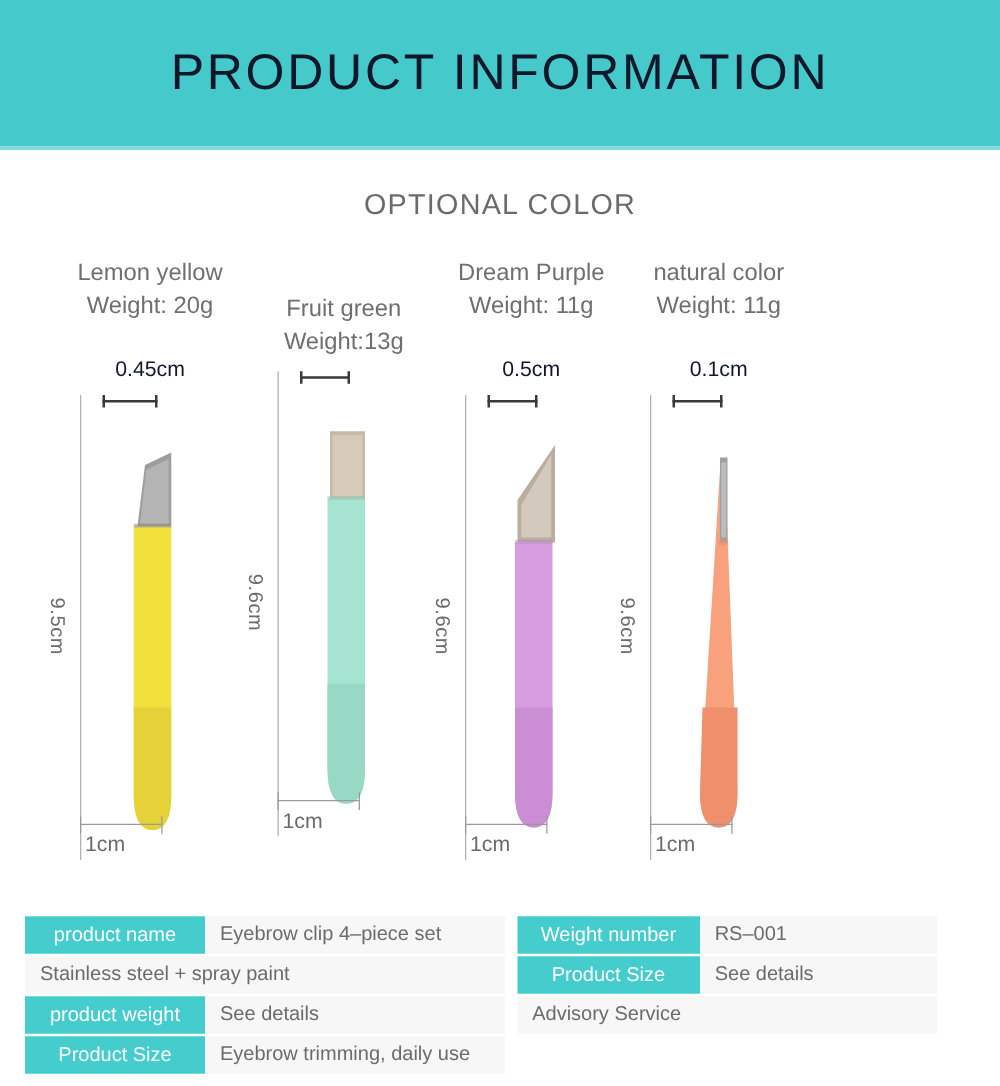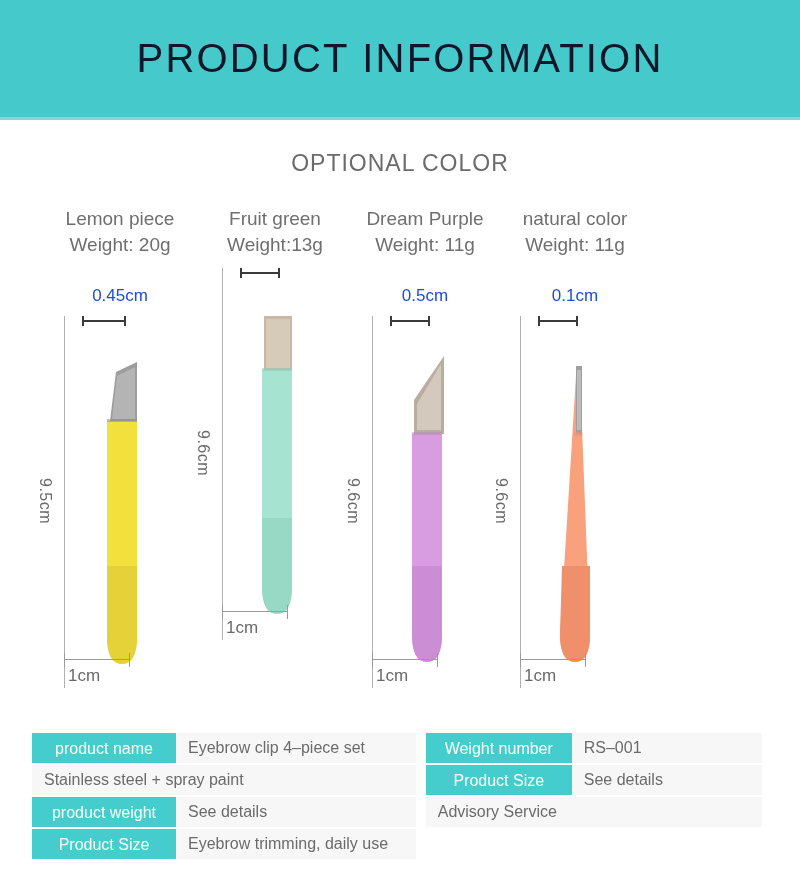--- a/index.html
+++ b/index.html
@@ -38,30 +38,30 @@
     letter-spacing: 1px;
   }
 
   
   .cols {
     position: absolute; left: 40px; top: 206px; width: 720px; height: 500px;
     display: flex;
   }
   .col { width: 144px; position: relative; }
   .col.c0 { width: 160px; }
-  .col.c1 { width: 150px; }
+  .col.c1 { width: 150px; margin-top: 29px; }
   .col.c2 { width: 150px; }
   .col.c3 { width: 150px; }
 
   .name-block { text-align: center; color: #6f6f6f; font-size: 19px; line-height: 26px; }
   .name-block .w { display:block; }
 
   
   .width-label {
-    text-align: center; color:#1d4ed8; font-size:17px;
+    text-align: center; color:#0f172a; font-size:17px;
     margin-top: 28px;
   }
 
   
   .stage { position: relative; height: 400px; margin-top: 2px; }
 
   
   .vline {
     position: absolute; width: 1px; background: #b0b0b0;
   }
@@ -84,21 +84,21 @@
   .hmeasure { position:absolute; }
   .hmeasure .bar { position:absolute; top:6px; left:0; right:0; height:1px; background:#9a9a9a; }
   .hmeasure .cap { position:absolute; top:0; width:1px; height:14px; background:#9a9a9a; }
   .hmeasure .cap.l { left:0; } .hmeasure .cap.r { right:0; }
   .hlabel { position:absolute; color:#6a6a6a; font-size:17px; white-space:nowrap; }
 
   .tw { position:absolute; }
 
   
   .spec {
-    position:absolute; left:32px; top:733px; width:730px;
+    position:absolute; left:20px; top:733px; width:730px;
     display:flex; gap: 0px;
   }
   .spec-col { display:flex; flex-direction:column; }
   .spec-col.left { width: 388px; }
   .spec-col.right { width: 340px; margin-left: 10px; }
   .srow { display:flex; align-items:stretch; margin-bottom:2px; }
   .skey {
     background:#45cdce; color:#ffffff; font-size:16px;
     display:flex; align-items:center; justify-content:center;
     text-align:center; padding: 4px 6px; line-height:17px;
@@ -121,21 +121,21 @@
     <div class="banner-title">PRODUCT INFORMATION</div>
   </div>
   <div class="banner-underline"></div>
 
   <div class="section-heading">OPTIONAL COLOR</div>
 
   <div class="cols">
 
     <div class="col c0">
       <div class="name-block">
-        <span>Lemon piece</span>
+        <span>Lemon yellow</span>
         <span class="w">Weight: 20g</span>
       </div>
       <div class="width-label">0.45cm</div>
       <div class="stage">
         <div class="warrow" style="left:42px; top:8px; width:44px;">
           <div class="bar"></div>
           <div class="cap l"></div>
           <div class="cap r"></div>
         </div>
         <div class="vline" style="left:24px; top:8px; height:372px;"></div>

